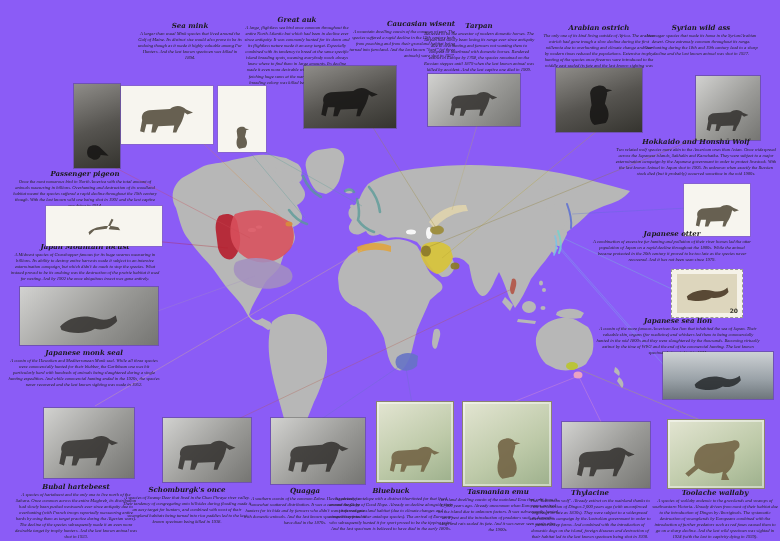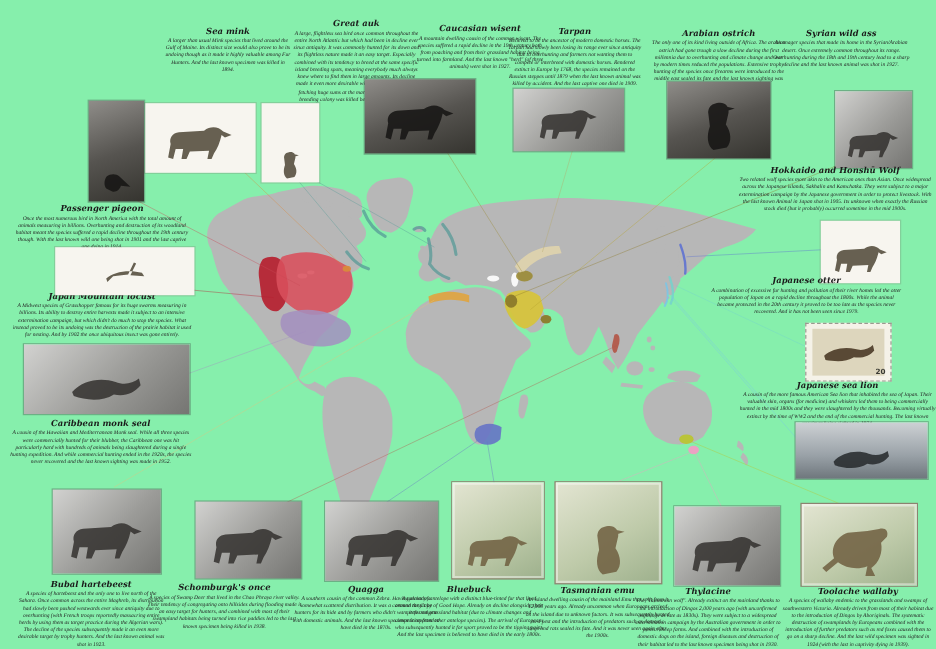--- a/index.html
+++ b/index.html
@@ -1,16 +1,16 @@
 <!DOCTYPE html>
 <html><head>
 <meta charset="utf-8">
 <style>
   html,body{margin:0;padding:0;background:#e8e8e8;}
-  .poster{position:relative;width:780px;height:541px;background:#86efac;overflow:hidden;
+  .poster{position:relative;width:780px;height:541px;background:#8b5cf6;overflow:hidden;
           font-family:"Liberation Serif",serif;}
   .poster svg.worldmap{position:absolute;left:0;top:0;z-index:1;}
   #cards{position:absolute;left:0;top:0;width:100%;height:100%;z-index:2;}
   .card{position:absolute;text-align:center;color:#1a1a1a;}
   .card .title{font-family:"DejaVu Serif",serif;font-style:italic;font-weight:bold;
                font-size:7px;line-height:1.15;margin-bottom:1px;}
   .card .desc{font-family:"Liberation Serif",serif;font-style:italic;font-size:4.6px;
               line-height:1.32;color:#222;}
   .photo{position:absolute;display:flex;align-items:flex-end;justify-content:center;
          overflow:hidden;box-shadow:0 0 0 1px rgba(60,60,60,.35);}
@@ -154,21 +154,21 @@
       </div>
       <div class="card" style="left: 244px; top: 16px; width: 106px;">
         <div class="title">Great auk</div>
         <div class="desc">A large, flightless sea bird once common throughout the entire North Atlantic but which had been in decline ever since antiquity. It was commonly hunted for its down and its flightless nature made it an easy target. Especially combined with its tendency to breed at the same specific island breeding spots, meaning everybody much always knew where to find them in large amounts. Its decline made it even more desirable with its eggs in particular fetching huge sums at the market and the last known breeding colony was killed between 1835 and 1844.</div>
       </div>
       <div class="photo ph-engraving" style="left: 218px; top: 86px; width: 48px; height: 66px;">
         <svg class="sil" viewBox="0 0 100 70" preserveAspectRatio="xMidYMax meet">
           <path d="M48,8 C56,6 62,11 61,19 L58,32 C64,41 65,51 59,58 L44,61 C37,56 36,45 40,34 L38,18 C39,11 43,9 48,8 Z M59,12 L68,14 L59,17 Z"></path>
         </svg>
       </div>
-      <div class="card" style="left: 345px; top: 20px; width: 110px;">
+      <div class="card" style="left: 345px; top: 20px; width: 110px; text-align: right;">
         <div class="title">Caucasian wisent</div>
         <div class="desc">A mountain dwelling cousin of the common wisent. The species suffered a rapid decline in the 19th century both from poaching and from their grassland habitat being turned into farmland. And the last known "herd" (of three animals) were shot in 1927.</div>
       </div>
       <div class="photo ph-dark" style="left: 304px; top: 66px; width: 92px; height: 62px;">
         <svg class="sil" viewBox="0 0 100 70" preserveAspectRatio="xMidYMax meet">
           <path d="M12,52 L15,36 C13,29 17,23 25,22 L55,20 C63,14 72,15 78,21 L88,25 L80,28 L76,25 C74,34 71,41 67,47 L64,54 L59,54 L61,44 L38,45 L34,54 L28,54 L30,42 L21,42 L18,54 Z"></path>
         </svg>
       </div>
       <div class="card" style="left: 423px; top: 22px; width: 112px;">
         <div class="title">Tarpan</div>
@@ -209,21 +209,21 @@
       <div class="card" style="left: 592px; top: 230px; width: 160px;">
         <div class="title">Japanese otter</div>
         <div class="desc">A combination of excessive fur hunting and pollution of their river homes led the otter population of Japan on a rapid decline throughout the 1800s. While the animal became protected in the 20th century it proved to be too late as the species never recovered. And it has not been seen since 1979.</div>
       </div>
       <div class="photo ph-stamp" style="left: 671px; top: 269px; width: 70px; height: 47px;">
         <svg class="sil" viewBox="0 0 100 70" preserveAspectRatio="xMidYMax meet">
           <path d="M14,40 C24,30 44,26 60,30 C70,33 80,30 86,24 L88,32 C82,40 70,44 58,42 C46,50 28,48 16,46 Z"></path>
         </svg>
         <span class="stamp-value">20</span>
       </div>
-      <div class="card" style="left: 616px; top: 317px; width: 164px;">
+      <div class="card" style="left: 596px; top: 317px; width: 164px;">
         <div class="title">Japanese sea lion</div>
         <div class="desc">A cousin of the more famous American Sea lion that inhabited the sea of Japan. Their valuable skin, organs (for medicine) and whiskers led them to being commercially hunted in the mid 1800s and they were slaughtered by the thousands. Becoming virtually extinct by the time of WW2 and the end of the commercial hunting. The last known specimen being sighted in 1974.</div>
       </div>
       <div class="photo ph-sea" style="left: 663px; top: 352px; width: 110px; height: 47px;">
         <svg class="sil" viewBox="0 0 100 70" preserveAspectRatio="xMidYMax meet">
           <path d="M8,44 C20,30 42,26 60,32 C70,36 80,34 88,28 L90,36 C82,46 70,50 58,47 C44,56 24,54 10,49 Z"></path>
         </svg>
       </div>
       <div class="card" style="left: 652px; top: 489px; width: 126px; text-align: center;">
         <div class="title">Toolache wallaby</div>
@@ -300,21 +300,21 @@
       <div class="card" style="left: 10px; top: 243px; width: 150px;">
         <div class="title">Japan Mountain locust</div>
         <div class="desc">A Midwest species of Grasshopper famous for its huge swarms measuring in billions. Its ability to destroy entire harvests made it subject to an intensive extermination campaign, but which didn't do much to stop the species. What instead proved to be its undoing was the destruction of the prairie habitat it used for nesting. And by 1902 the once ubiquitous insect was gone entirely.</div>
       </div>
       <div class="photo ph-engraving" style="left: 46px; top: 206px; width: 116px; height: 40px;">
         <svg class="sil" viewBox="0 0 100 70" preserveAspectRatio="xMidYMax meet">
           <path d="M18,42 C30,30 58,26 80,32 L84,38 L60,36 L70,16 L66,14 L56,35 L30,38 L20,48 Z"></path>
         </svg>
       </div>
       <div class="card" style="left: 8px; top: 349px; width: 152px;">
-        <div class="title">Caribbean monk seal</div>
+        <div class="title">Japanese monk seal</div>
         <div class="desc">A cousin of the Hawaiian and Mediterranean Monk seal. While all three species were commercially hunted for their blubber, the Caribbean one was hit particularly hard with hundreds of animals being slaughtered during a single hunting expedition. And while commercial hunting ended in the 1920s, the species never recovered and the last known sighting was made in 1952.</div>
       </div>
       <div class="photo ph-bw" style="left: 20px; top: 287px; width: 138px; height: 58px;">
         <svg class="sil" viewBox="0 0 100 70" preserveAspectRatio="xMidYMax meet">
           <path d="M8,44 C20,30 42,26 60,32 C70,36 80,34 88,28 L90,36 C82,46 70,50 58,47 C44,56 24,54 10,49 Z"></path>
         </svg>
       </div>
     </div>
 </div>
 

